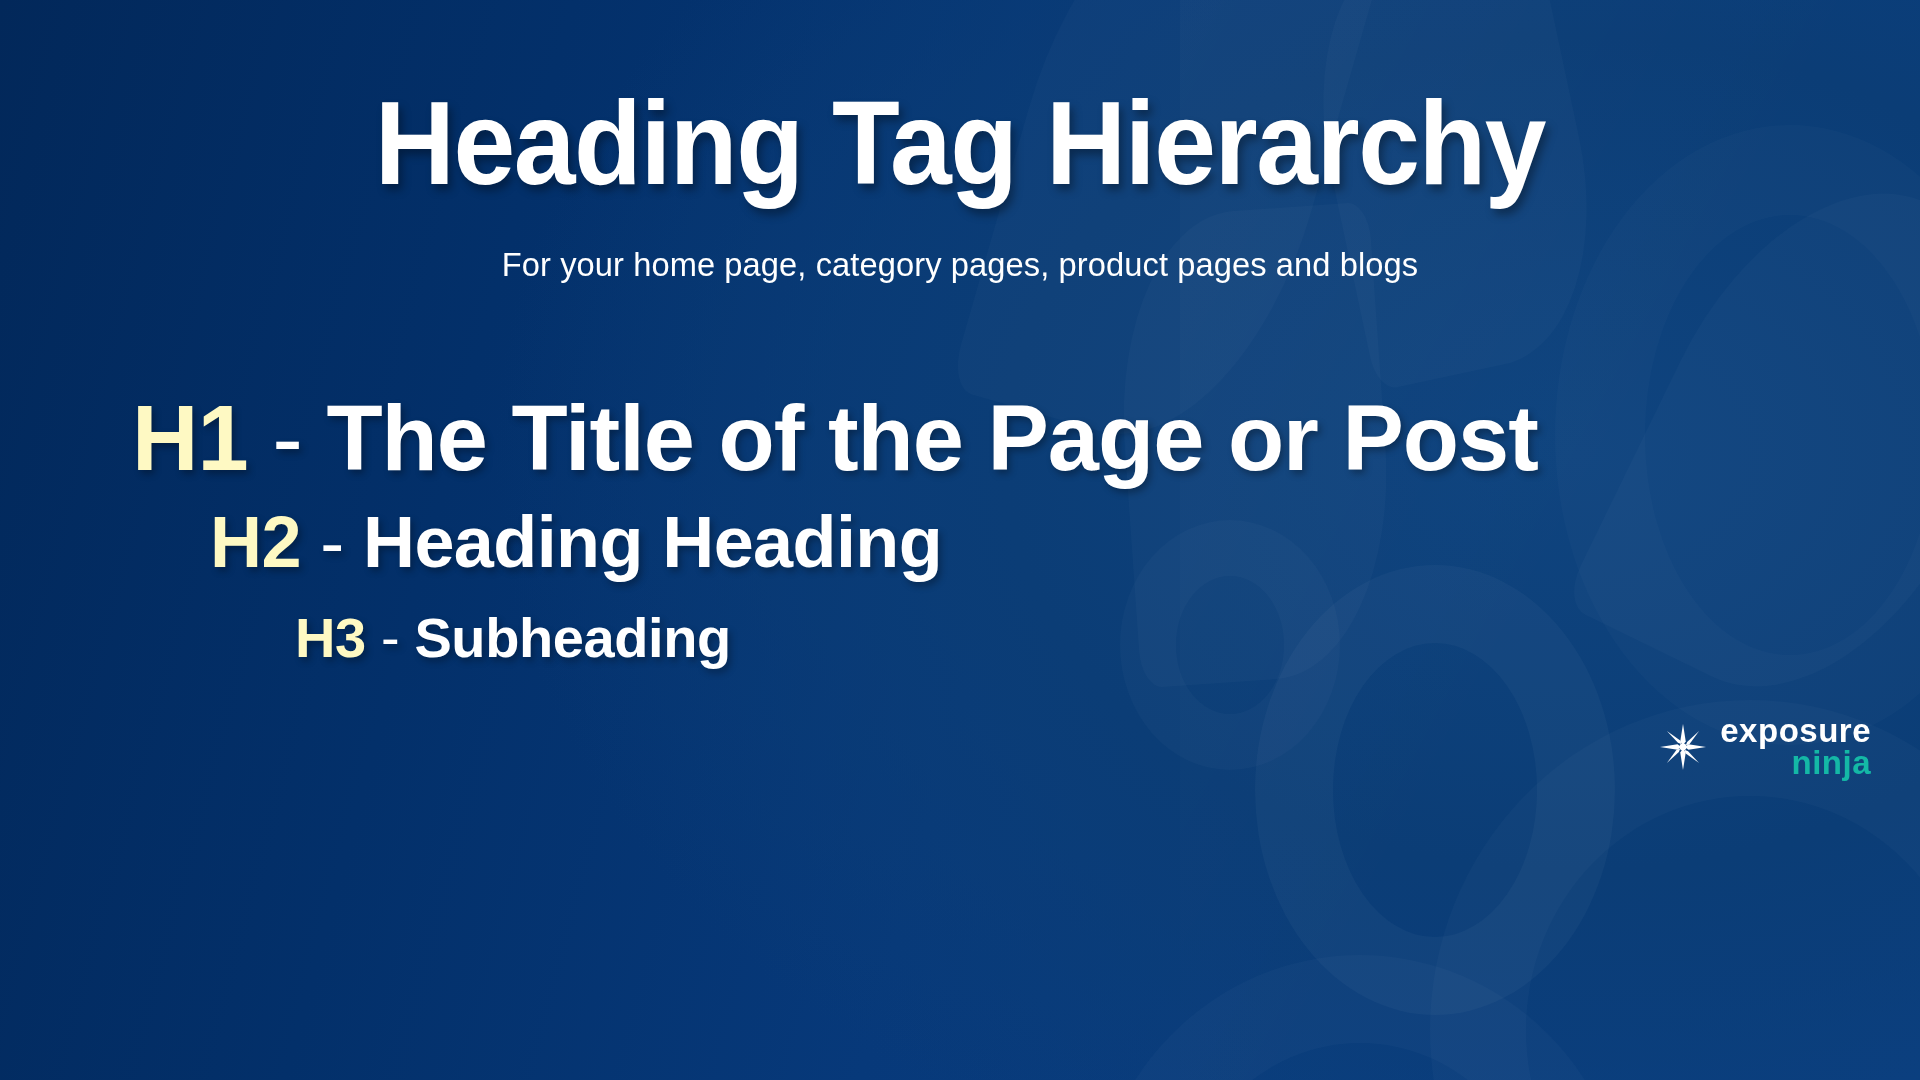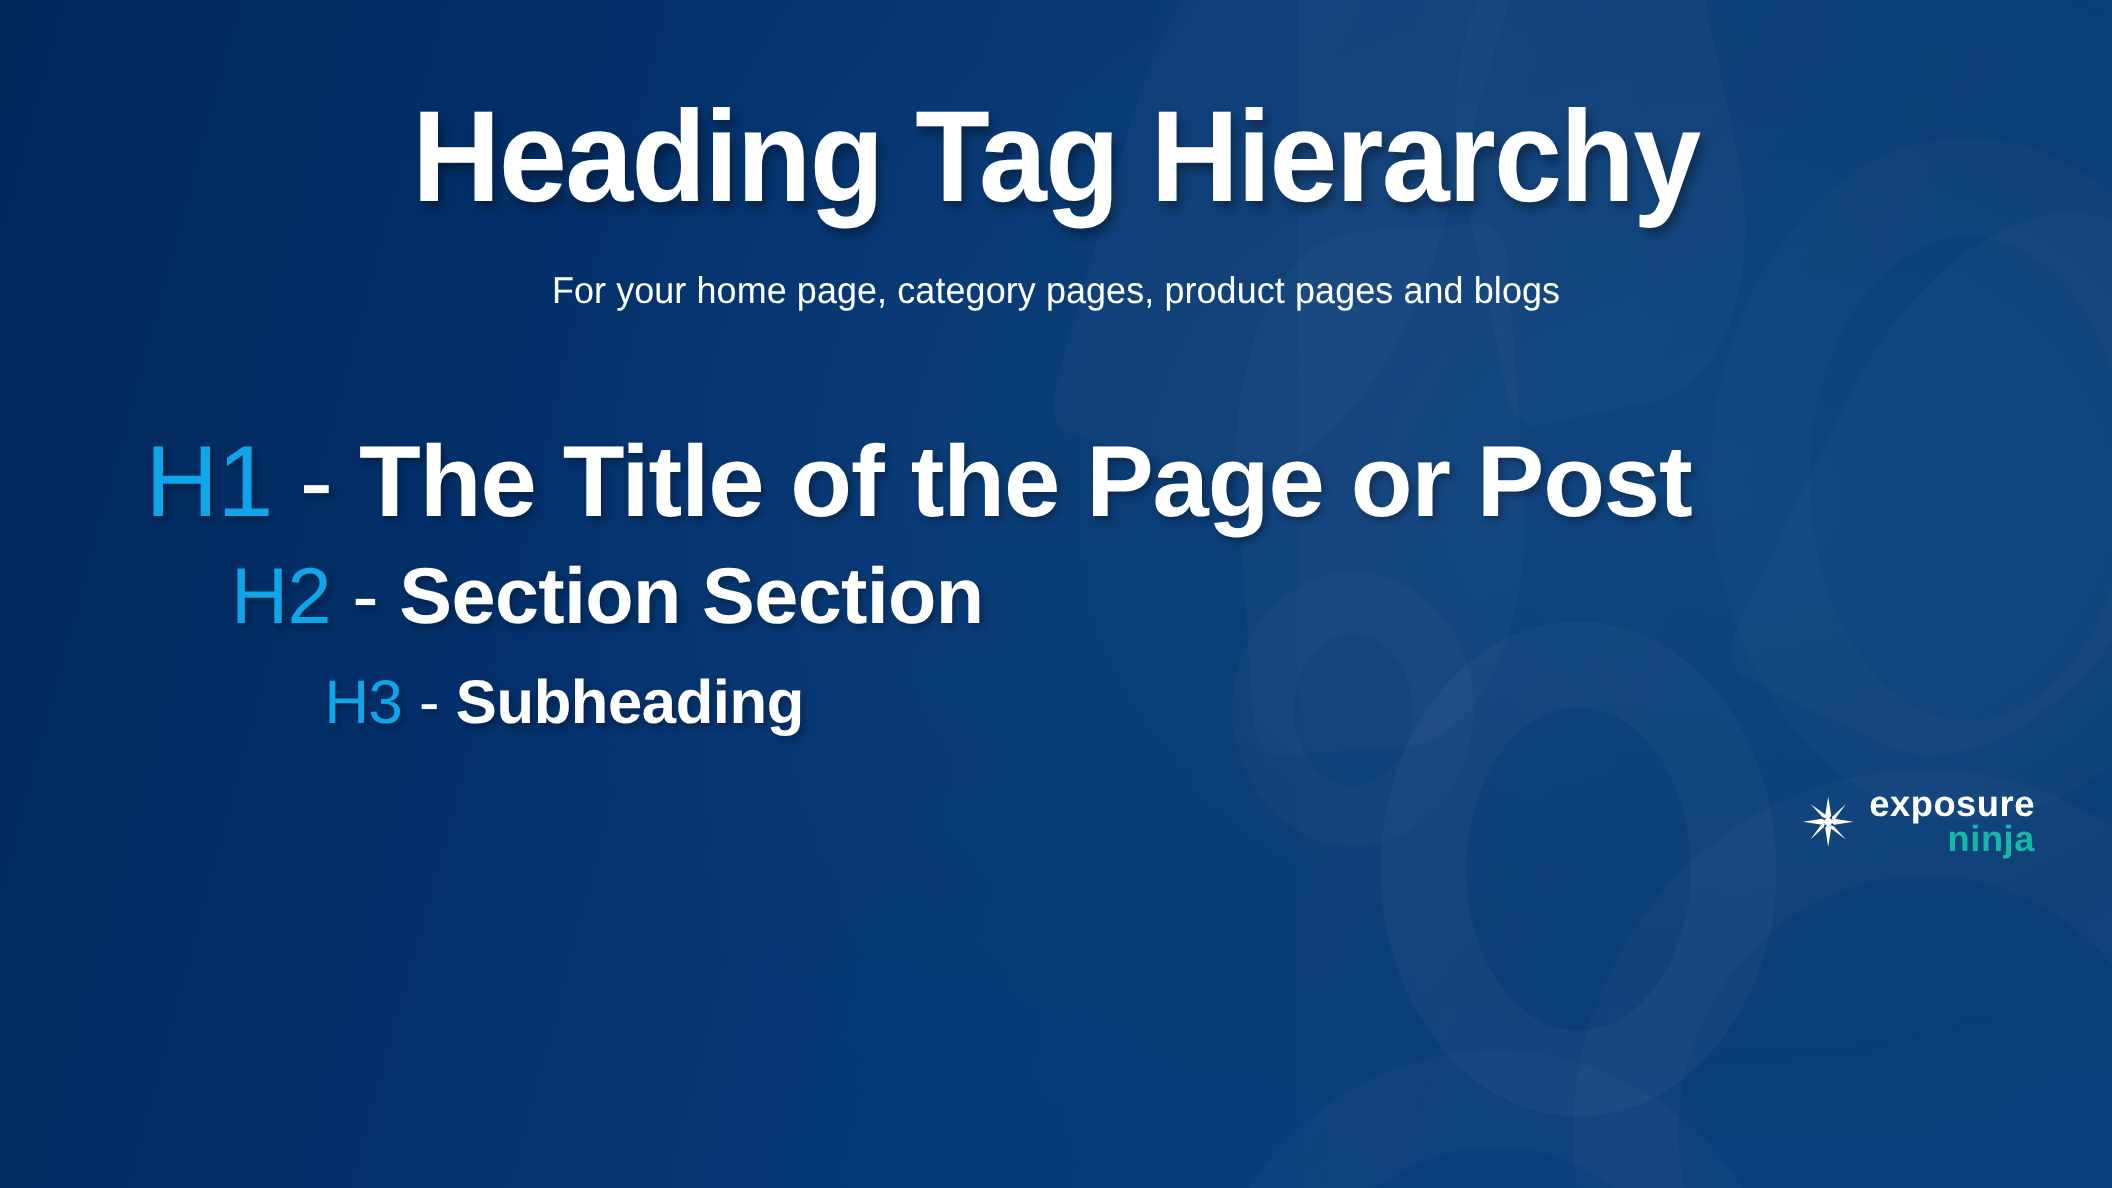--- a/index.html
+++ b/index.html
@@ -103,32 +103,32 @@
 
   .h-row {
     color:#ffffff;
     font-weight:700;
     white-space:nowrap;
     text-shadow:3px 4px 7px rgba(0,0,0,0.30);
     transform-origin:left center;
     display:block;
   }
 
-  .h-tag { color:#0ea5e9; font-weight:400; }
+  .h-tag { color:#fef9c3; font-weight:700; }
   .h-dash { color:#ffffff; font-weight:400; }
 
   .row-h1 { margin-left:132px; font-size:92px;  line-height:1.16; letter-spacing:-1px; }
   .row-h2 { margin-left:210px; font-size:72px;  line-height:1.40; letter-spacing:-0.6px; }
   .row-h3 { margin-left:295px; font-size:56px;  line-height:1.62; letter-spacing:-0.4px; }
   .row-h4 { margin-left:370px; font-size:46px;  line-height:1.88; letter-spacing:-0.3px; }
 
   
   .logo {
     position:absolute;
-    right:70px;
+    right:49px;
     bottom:34px;
     display:flex;
     align-items:center;
     gap:14px;
     z-index:6;
   }
   .logo-mark { width:46px; height:46px; display:block; flex:0 0 auto; }
   .logo-words {
     display:flex;
     flex-direction:column;
@@ -171,21 +171,21 @@
 
   <p class="subtitle">For your home page, category pages, product pages and blogs</p>
 
   <div class="hierarchy">
 
     <div class="h-row row-h1">
       <span class="h-tag">H1</span><span class="h-dash"> - </span><span>The Title of the Page or Post</span>
     </div>
 
     <div class="h-row row-h2">
-      <span class="h-tag">H2</span><span class="h-dash"> - </span><span>Section Section</span>
+      <span class="h-tag">H2</span><span class="h-dash"> - </span><span>Heading Heading</span>
     </div>
 
     <div class="h-row row-h3">
       <span class="h-tag">H3</span><span class="h-dash"> - </span><span>Subheading</span>
     </div>
 
 
   </div>
 
   <div class="logo">

